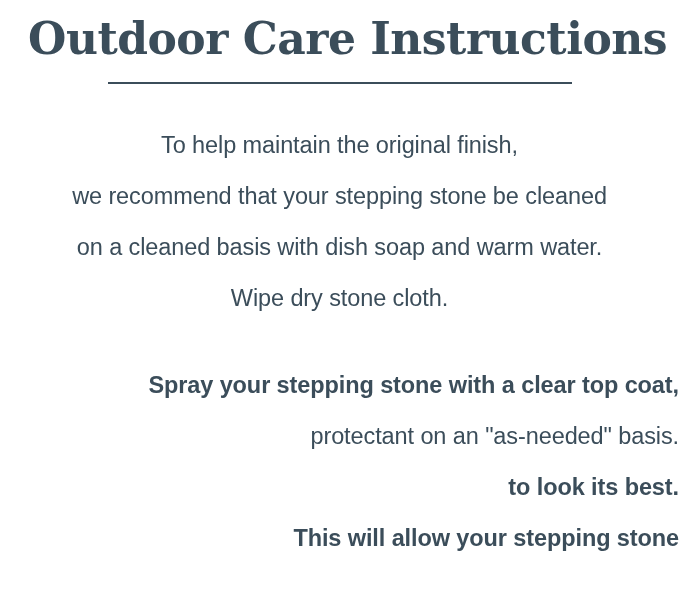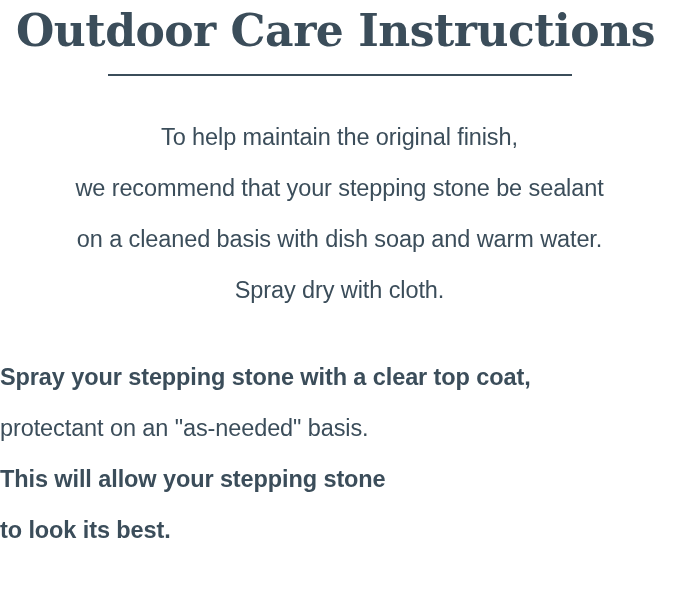--- a/index.html
+++ b/index.html
@@ -14,23 +14,23 @@
     font-family: "DejaVu Sans", sans-serif;
   }
   .page {
     position: relative;
     width: 679px;
     height: 613px;
     background: #ffffff;
     box-sizing: border-box;
   }
   .title {
-    margin: 4px;
+    margin: 12px;
     padding-top: 4px;
-    text-align: left;
+    text-align: right;
     font-family: "DejaVu Serif", serif;
     font-weight: 700;
     font-size: 44px;
     line-height: 1.05;
     letter-spacing: -0.5px;
     color: #3b4d5a;
     white-space: nowrap;
     padding-left: 12px;
   }
   .divider-wrap {
@@ -57,43 +57,43 @@
     white-space: nowrap;
   }
   .line.bold {
     font-weight: 700;
   }
   .gap {
     height: 36px;
   }
   .block-two {
     margin-top: 0;
-    text-align: left;
+    text-align: right;
   }
 </style>
 </head>
 <body>
 
 <div class="page">
 
   <h1 class="title">Outdoor Care Instructions</h1>
 
   <div class="divider-wrap">
     <div class="divider"></div>
   </div>
 
   <div class="body-block">
     <div class="line">To help maintain the original finish,</div>
-    <div class="line">we recommend that your stepping stone be sealant</div>
+    <div class="line">we recommend that your stepping stone be cleaned</div>
     <div class="line">on a cleaned basis with dish soap and warm water.</div>
-    <div class="line">Spray dry with cloth.</div>
+    <div class="line">Wipe dry stone cloth.</div>
   </div>
 
   <div class="gap"></div>
 
   <div class="block-two">
     <div class="line bold">Spray your stepping stone with a clear top coat,</div>
     <div class="line">protectant on an "as-needed" basis.</div>
+    <div class="line bold">to look its best.</div>
     <div class="line bold">This will allow your stepping stone</div>
-    <div class="line bold">to look its best.</div>
   </div>
 
 </div>
 
 </body></html>

